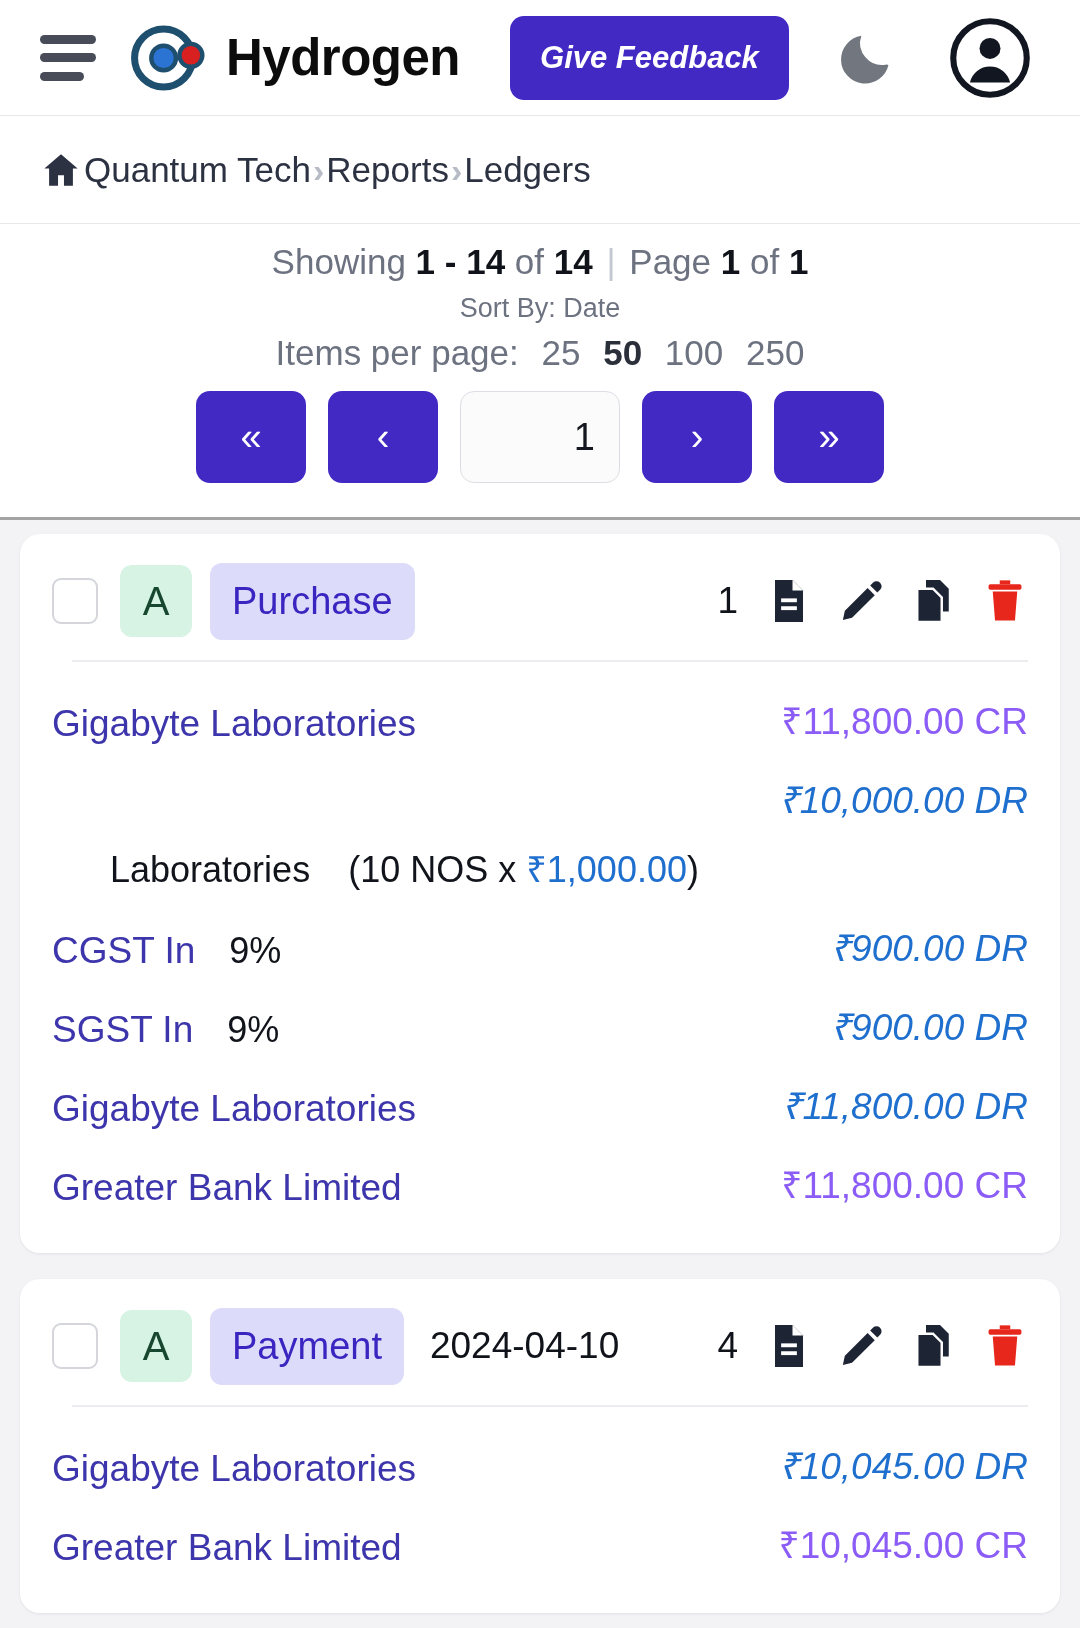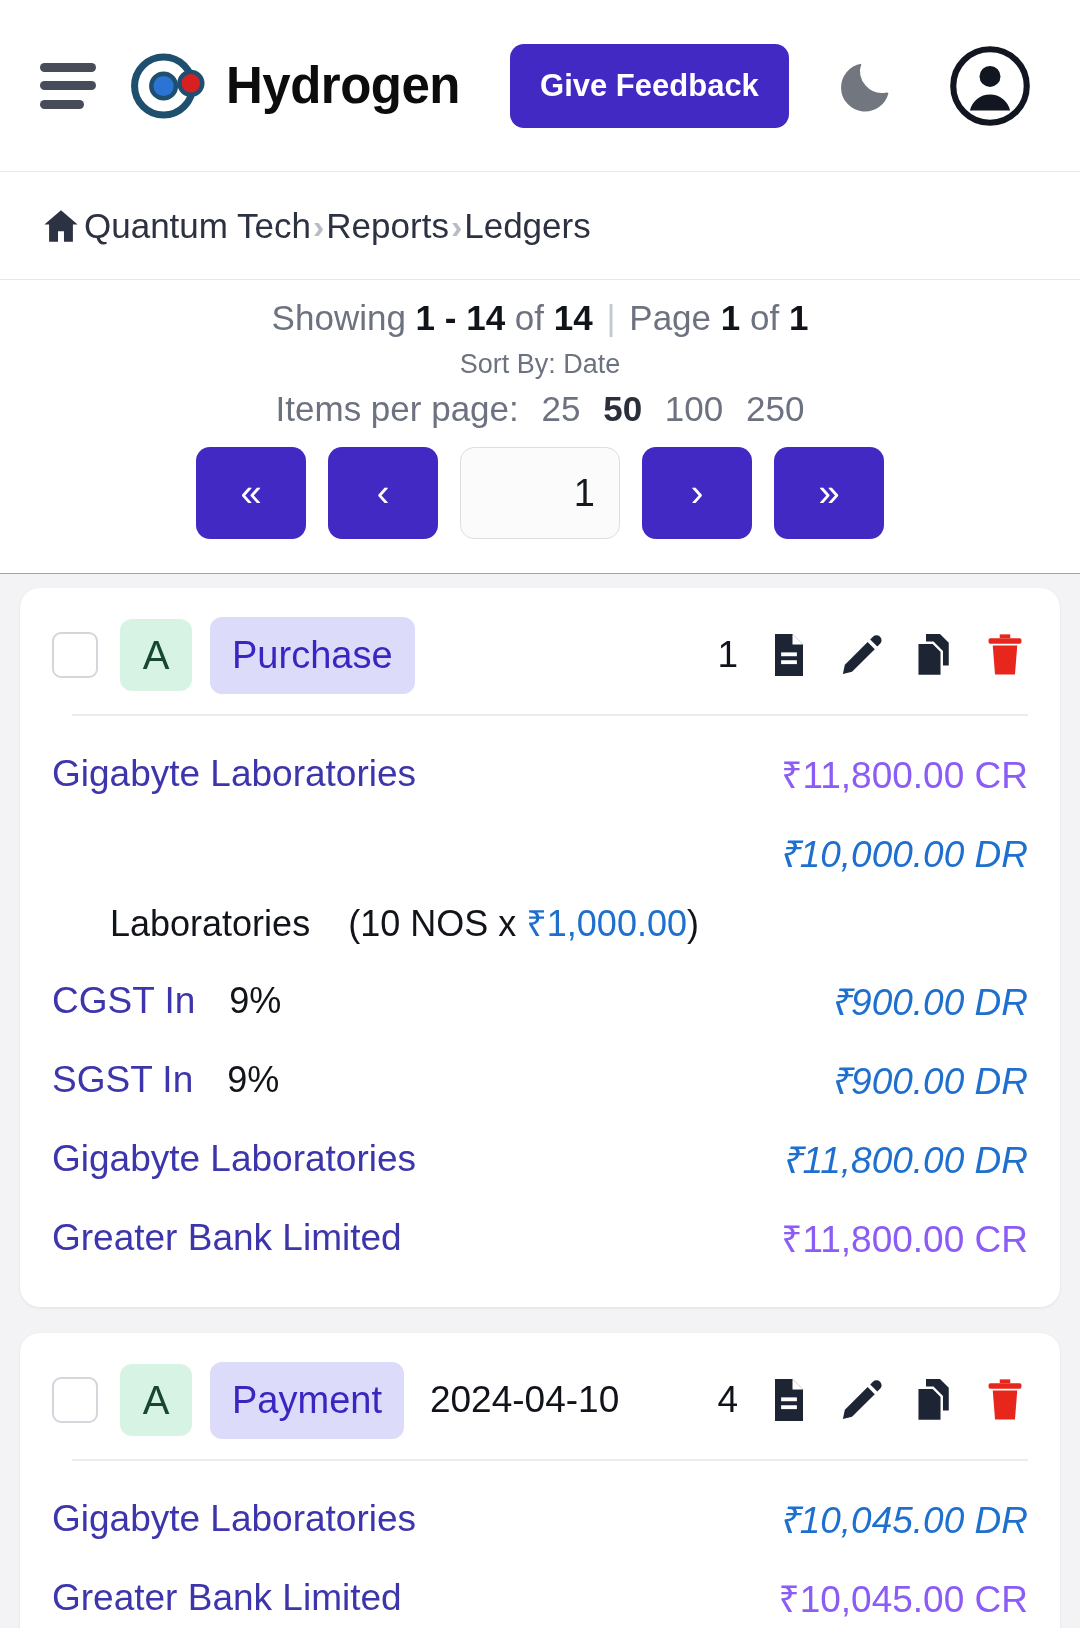--- a/index.html
+++ b/index.html
@@ -5,21 +5,21 @@
   * { box-sizing: border-box; margin: 0; padding: 0; }
   html, body {
     width: 1080px;
     background: #ffffff;
     font-family: "Liberation Sans", sans-serif;
   }
   body { -webkit-font-smoothing: antialiased; }
 
   
   .topbar {
-    height: 172px;
+    height: 116px;
     display: flex;
     align-items: center;
     padding: 0 34px 0 40px;
     background: #ffffff;
     border-bottom: 1px solid #e8e8ec;
   }
   .hamburger {
     width: 56px; height: 46px;
     display: flex; flex-direction: column; justify-content: space-between;
     margin-right: 28px; cursor: pointer;
@@ -46,20 +46,21 @@
     background: #4229c4;
     color: #ffffff;
     border: none;
     border-radius: 14px;
     font-size: 31px;
     font-weight: bold;
     font-family: "Liberation Sans", sans-serif;
     padding: 24px 30px;
     cursor: pointer;
     white-space: nowrap;
+    font-style: italic;
   }
 
   .moon-btn {
     margin-left: 44px;
     width: 66px; height: 66px;
     display: flex; align-items: center; justify-content: center;
     cursor: pointer; flex: none;
   }
   .avatar-btn {
     margin-left: 48px;
@@ -90,21 +91,21 @@
     font-weight: bold;
     line-height: 1;
   }
   .home-icon { width: 42px; height: 42px; flex: none; cursor: pointer; }
 
   
   .pager {
     background: #ffffff;
     padding: 18px 0 34px 0;
     text-align: center;
-    border-bottom: 1px solid #a3a3a3;
+    border-bottom: 3px solid #a3a3a3;
   }
   .pager-line1 {
     font-size: 35px;
     color: #6d7280;
     margin-bottom: 11px;
     white-space: nowrap;
   }
   .pager-line1 b { color: #10131a; font-weight: bold; }
   .pager-line1 .divider { color: #c4c8d0; padding: 0 4px; }
   .pager-line2 {
@@ -222,21 +223,21 @@
   .act { width: 46px; height: 50px; display: flex; align-items: center; justify-content: center; cursor: pointer; flex: none; }
 
   .card-divider {
     height: 2px;
     background: #ececf0;
     margin: 4px 0 18px 20px;
   }
 
   .ledger-row {
     display: flex;
-    align-items: center;
+    align-items: flex-end;
     padding: 14px 0;
   }
   .ledger-name {
     font-size: 37px;
     color: #3d35ab;
     white-space: nowrap;
   }
   .ledger-rate {
     font-size: 36px;
     color: #11141b;

